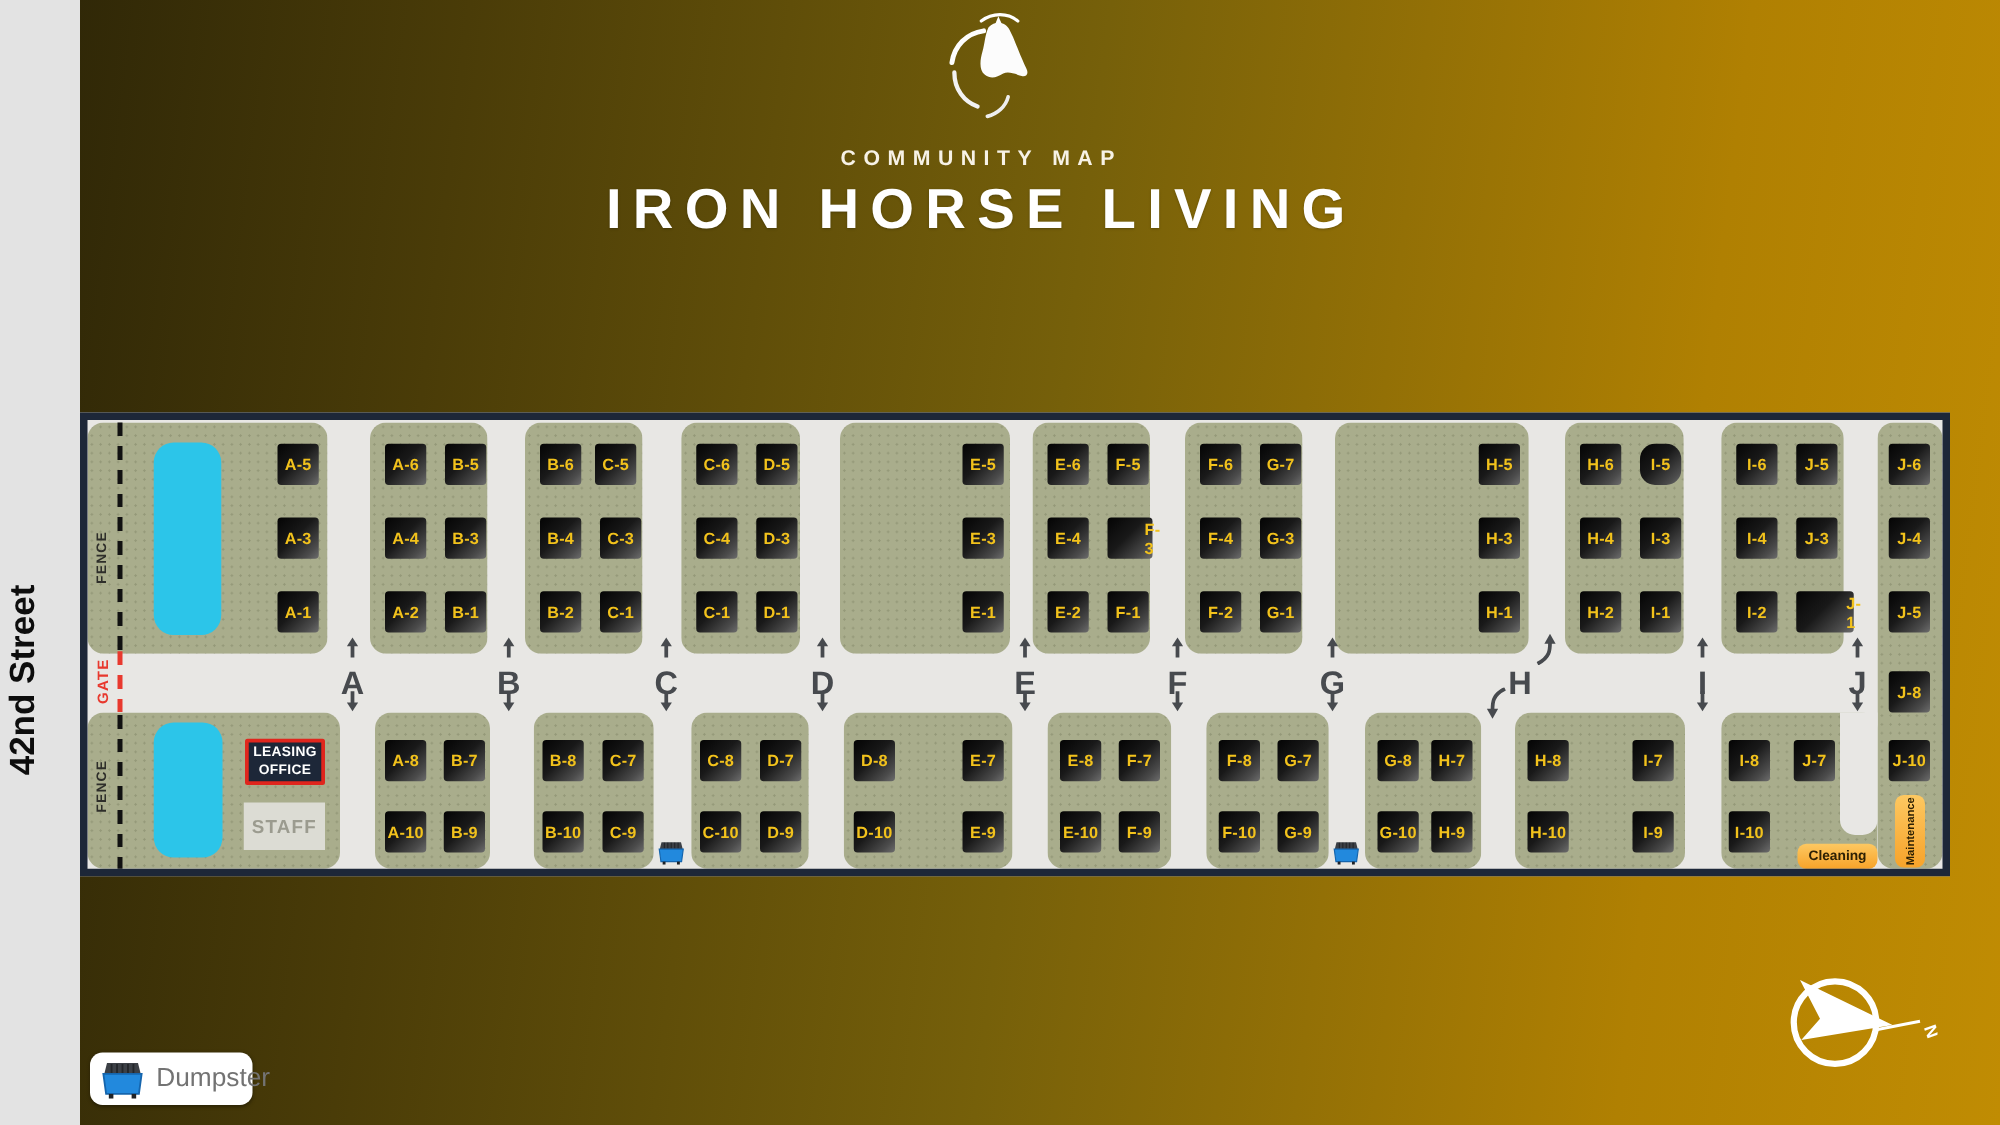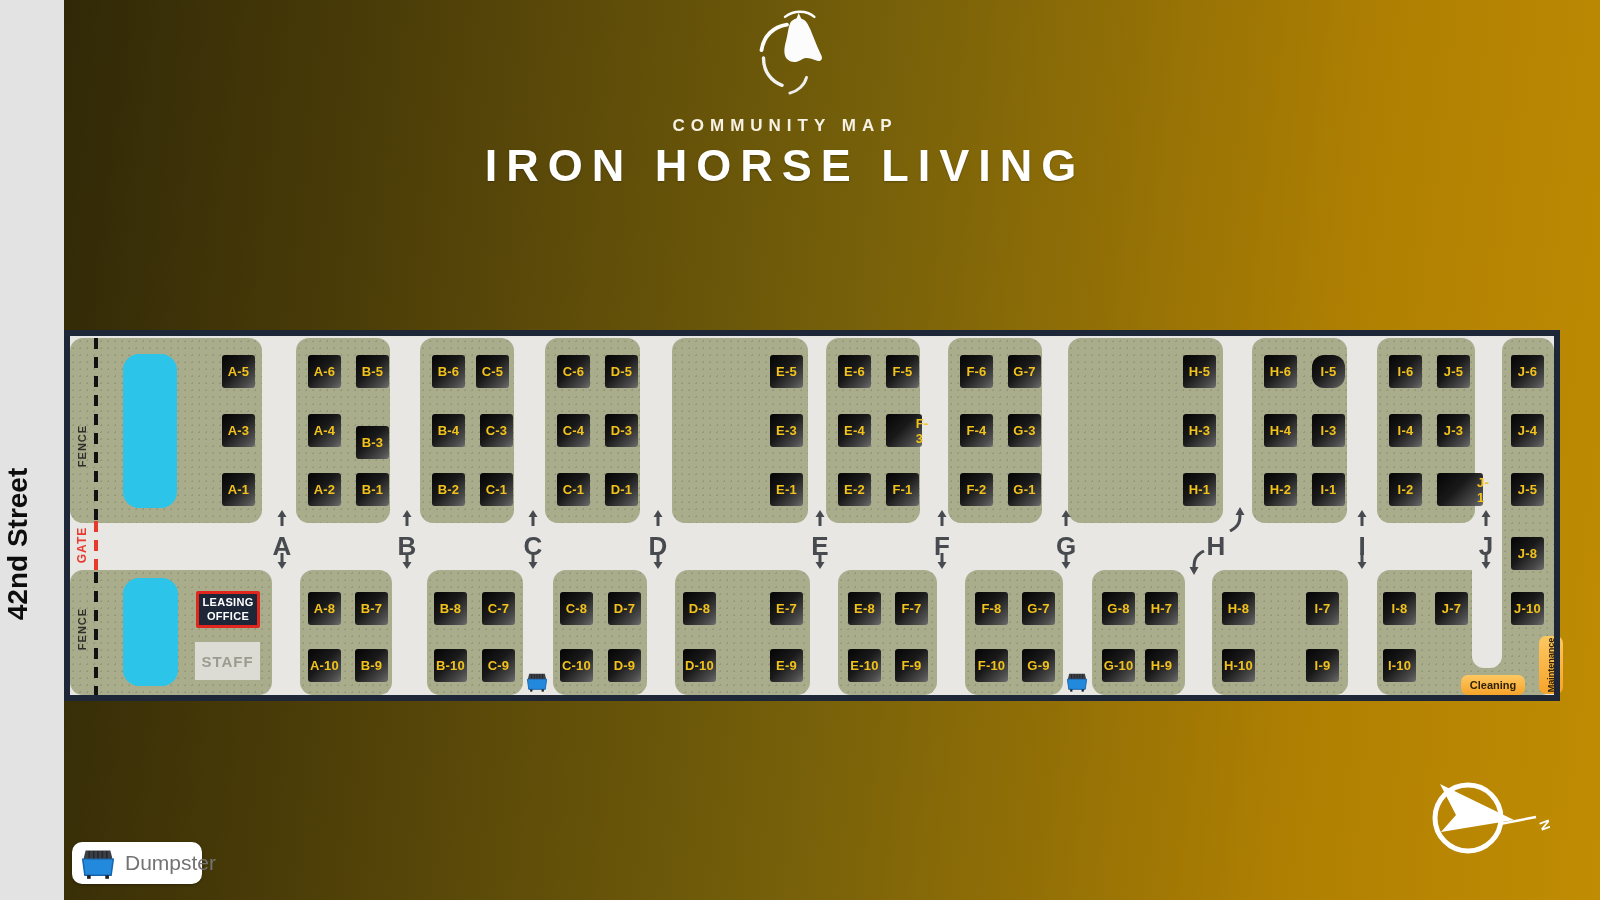--- a/index.html
+++ b/index.html
@@ -75,21 +75,21 @@
   }
   .section-letter {
     position:absolute; top:201px; width:34px; text-align:center; z-index:14;
     color:#474a4e; font-size:26px; font-weight:700;
   }
   .arrow-box { position:absolute; z-index:14; line-height:0; }
   .svc-box {
     position:absolute; z-index:11; border-radius:7px;
     background:linear-gradient(180deg,#fdc861 0%,#f7a32a 100%);
     display:flex; align-items:center; justify-content:center;
-    color:#2e2104; font-weight:700;margin-left:23px;
+    color:#2e2104; font-weight:700;
   }
   #cleaning-box { left:1374px; top:345px; width:64px; height:20px; font-size:11px; }
   #maintenance-box { left:1452px; top:306px; width:24px; height:58px; font-size:9px; }
   #maintenance-box span { transform:rotate(-90deg); white-space:nowrap; }
   .map-dumpster { position:absolute; z-index:15; line-height:0; }
   
   #legend {
     position:absolute; left:72px; top:842px; width:130px; height:42px; z-index:5;
     background:#ffffff; border-radius:10px; display:flex; align-items:center;
     padding-left:7px; gap:8px; box-shadow:0 1px 3px rgba(0,0,0,.35);
@@ -139,21 +139,21 @@
   <div class="rot-label gate-label" style="left:0px;top:208px;">GATE</div>
   <div id="map-border"></div>
 <div class="block" style="left: 6px; top: 8px; width: 192px; height: 185px;"></div>
     <div class="tile" style="left: 158px; top: 25px;">A-5</div>
     <div class="tile" style="left: 158px; top: 84px;">A-3</div>
     <div class="tile" style="left: 158px; top: 143px;">A-1</div>
     <div class="block" style="left: 232px; top: 8px; width: 94px; height: 185px;"></div>
     <div class="tile" style="left: 244px; top: 25px;">A-6</div>
     <div class="tile" style="left: 292px; top: 25px;">B-5</div>
     <div class="tile" style="left: 244px; top: 84px; text-align: center;">A-4</div>
-    <div class="tile" style="left: 292px; top: 84px; margin-top: 12px;">B-3</div>
+    <div class="tile" style="left: 292px; top: 84px;">B-3</div>
     <div class="tile" style="left: 244px; top: 143px;">A-2</div>
     <div class="tile" style="left: 292px; top: 143px;">B-1</div>
     <div class="block" style="left: 356px; top: 8px; width: 94px; height: 185px;"></div>
     <div class="tile" style="left: 368px; top: 25px;">B-6</div>
     <div class="tile" style="left: 412px; top: 25px;">C-5</div>
     <div class="tile" style="left: 368px; top: 84px;">B-4</div>
     <div class="tile" style="left: 416px; top: 84px;">C-3</div>
     <div class="tile" style="left: 368px; top: 143px;">B-2</div>
     <div class="tile" style="left: 416px; top: 143px;">C-1</div>
     <div class="block" style="left: 481px; top: 8px; width: 95px; height: 185px;"></div>

